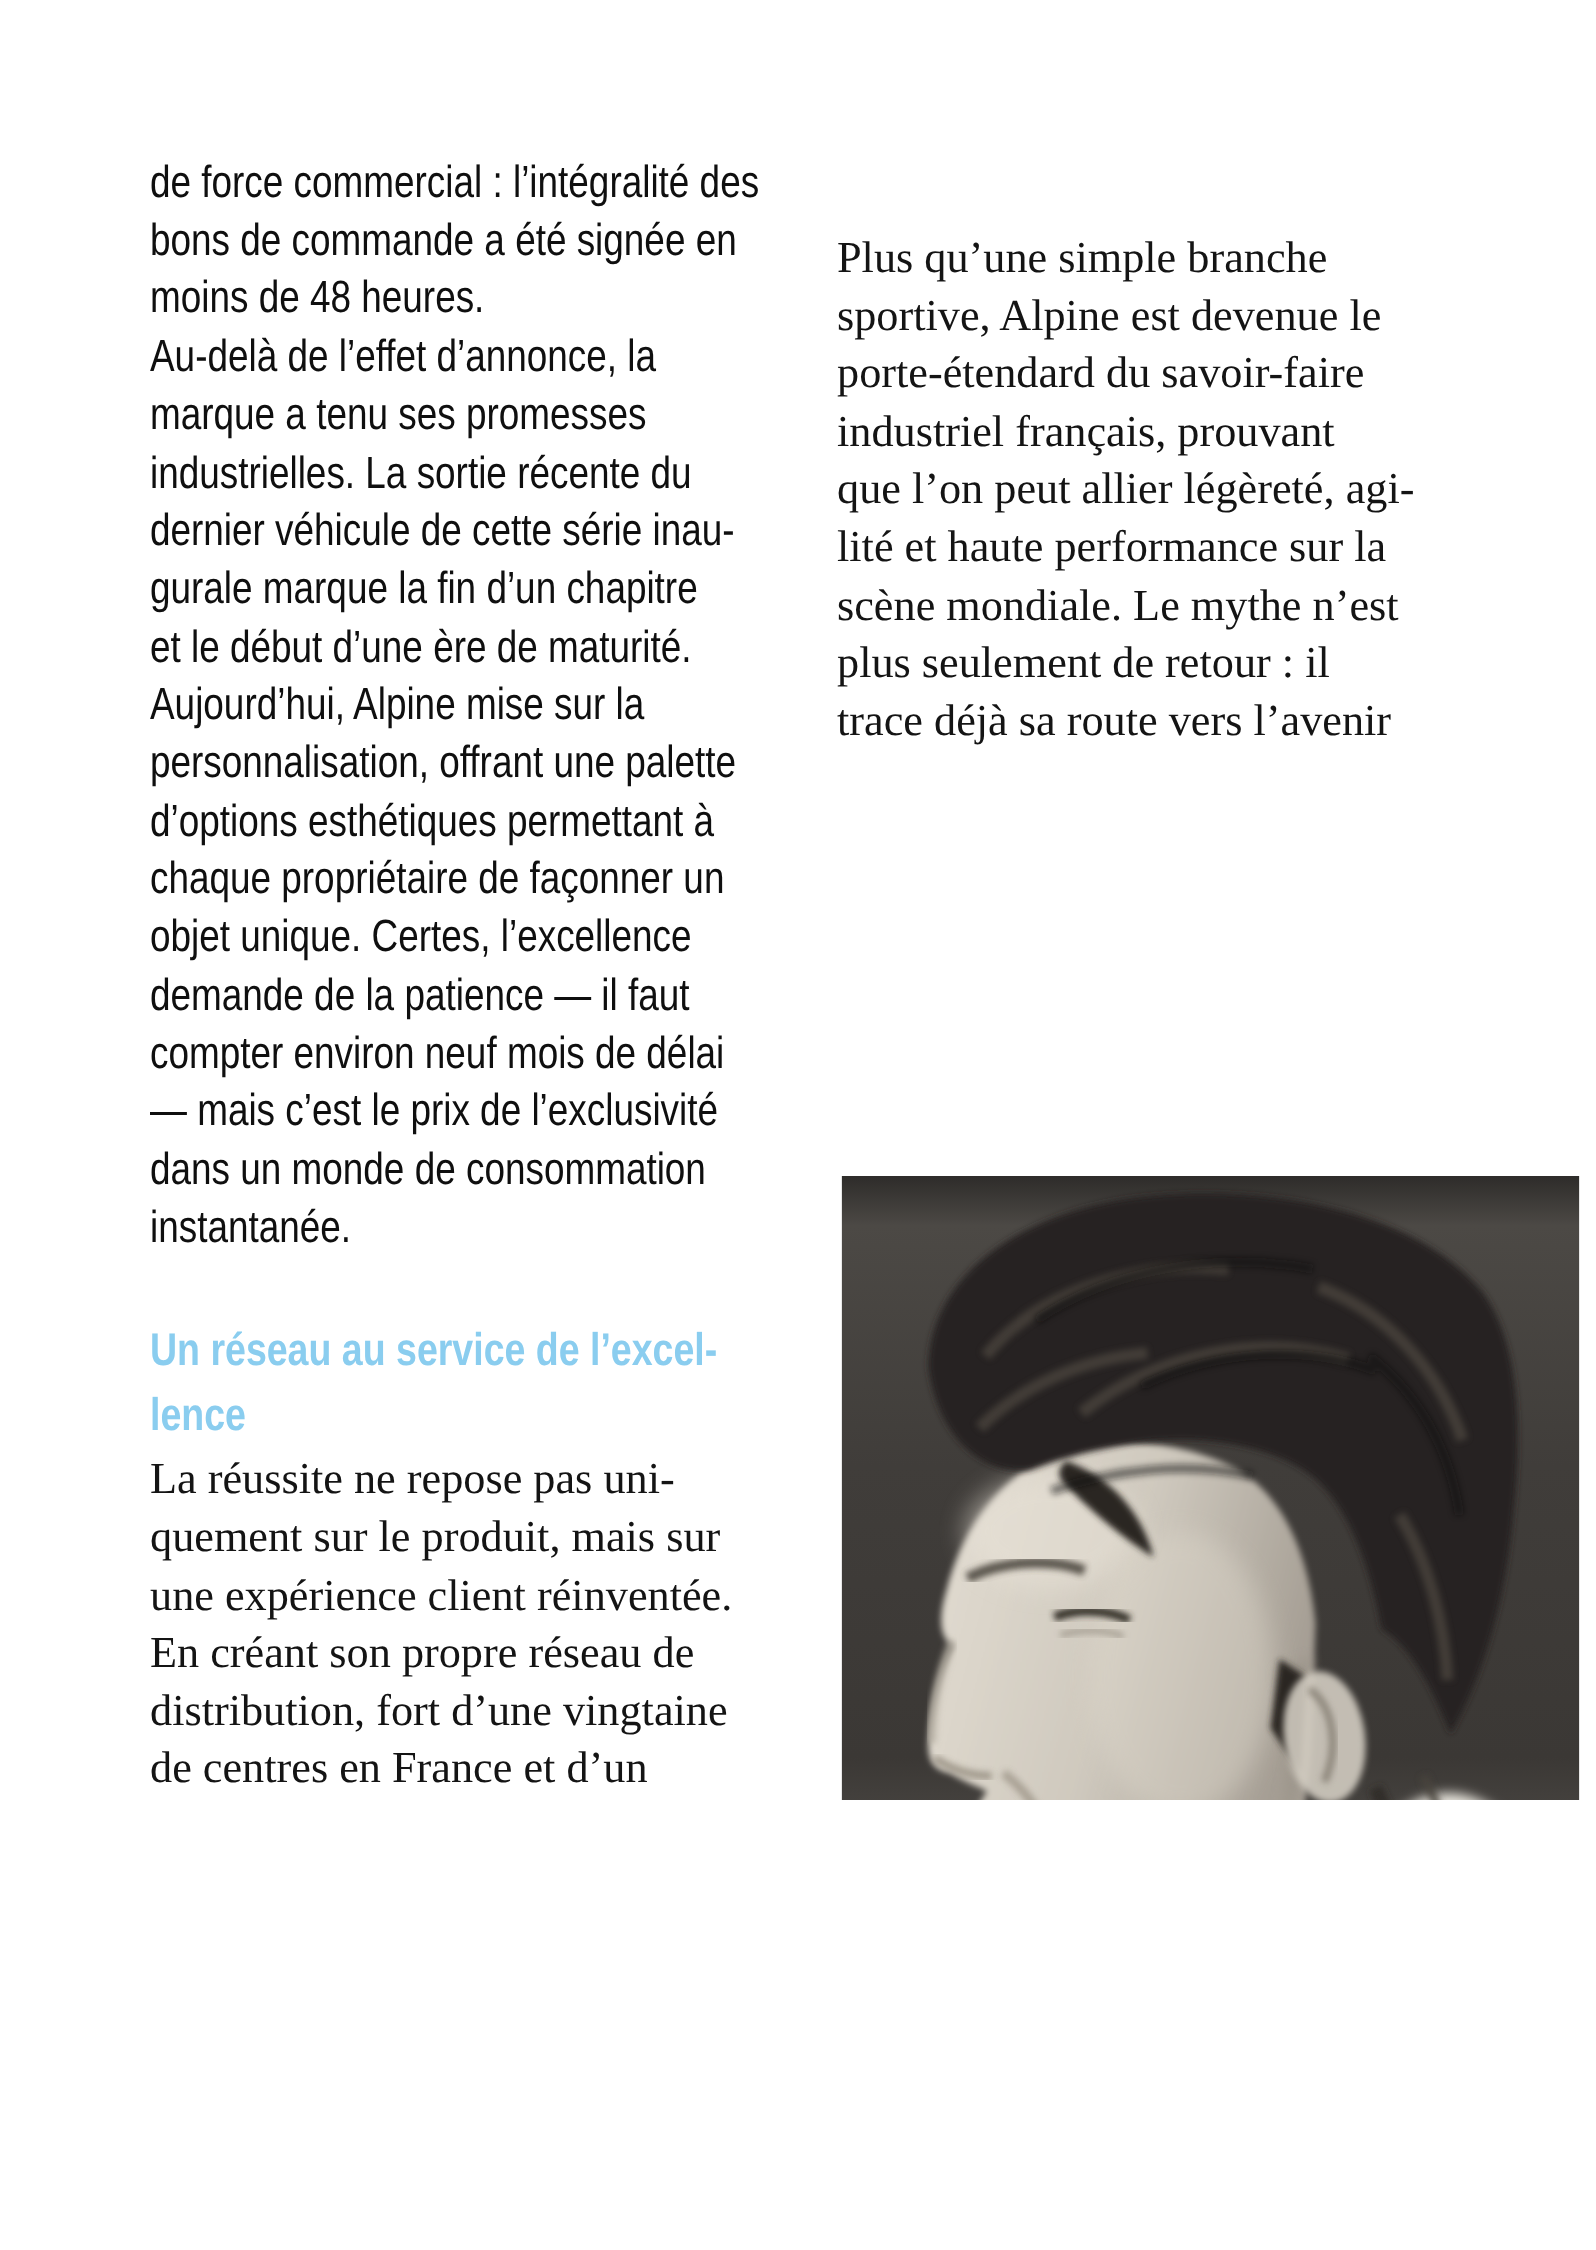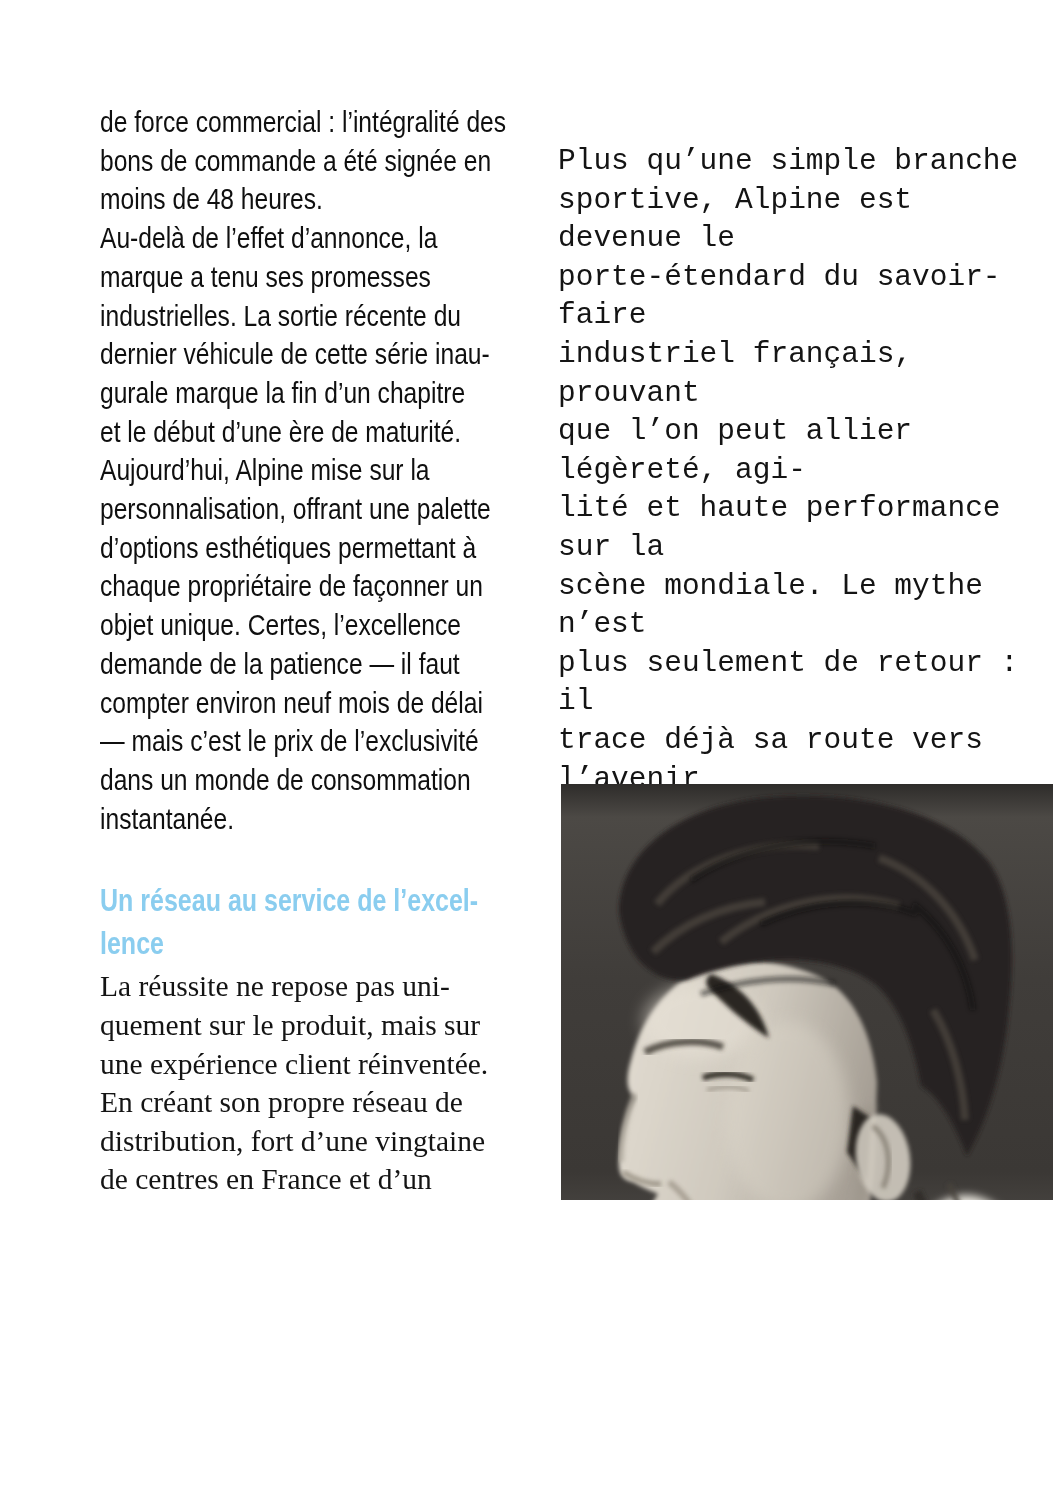--- a/index.html
+++ b/index.html
@@ -51,22 +51,21 @@
   }
   .serif-text {
     font-family: "Liberation Serif", "DejaVu Serif", serif;
     font-size: 29.5px;
     line-height: 38.6px;
     color: #141414;
     white-space: pre-line;
     margin: 0;
   }
   .para-gap {
-    margin-top: 39px;
-    font-family: Liberation Mono, monospace;
+    margin-top: 50px;
   }
   .photo {
     position: absolute;
     left: 561px;
     top: 784px;
     width: 492px;
     height: 554px;
     margin: 0;
     overflow: hidden;
   }

